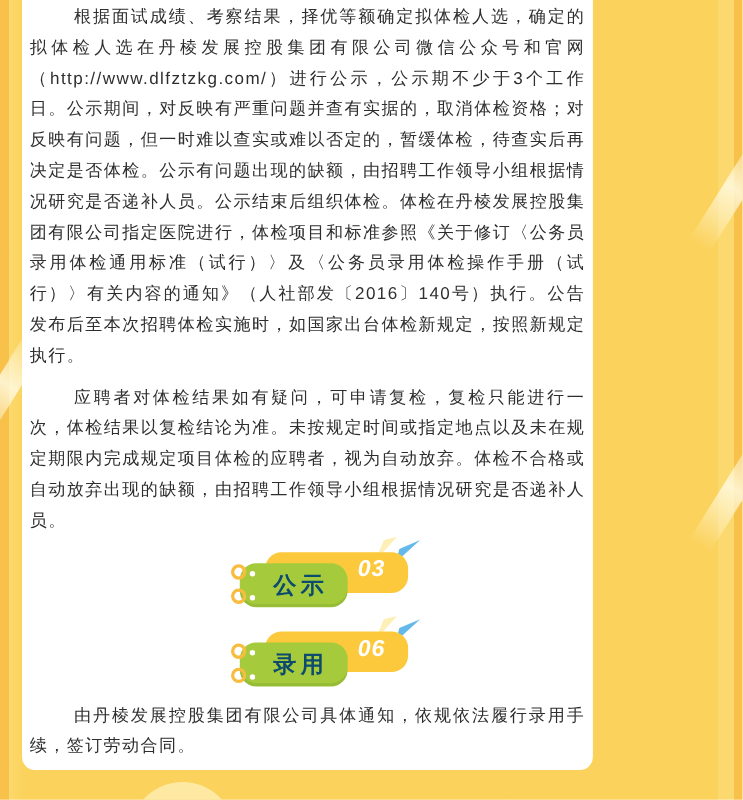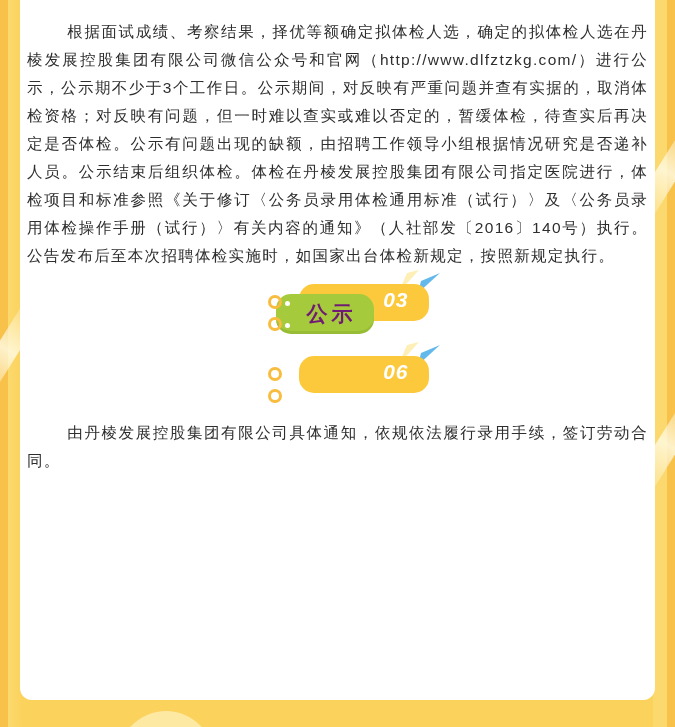--- a/index.html
+++ b/index.html
@@ -22,23 +22,23 @@
   #streak-left  { left: -4px;  top: 290px; }
   #streak-r1    { right: -4px; top: 112px; }
   #streak-r2    { right: -4px; top: 385px; }
   .pale-circle {
     position: absolute; left: 118px; top: 711px;
     width: 96px; height: 96px; border-radius: 50%;
     background: #FDE9A2; z-index: 1;
   }
   .card {
     position: absolute; left: 20px; top: 0;
-    width: 635px; height: 700px; box-sizing: border-box;
+    width: 519px; height: 700px; box-sizing: border-box;
     background: #FFFFFF; border-radius: 0 0 12px 12px;
-    padding: 18px 7px 0 7px; z-index: 2; overflow: hidden;
+    padding: 2px 7px 0 7px; z-index: 2; overflow: hidden;
   }
   p.body-text {
     margin: 0; color: #2E2E2E;
     font-size: 15.5px; line-height: 28px; letter-spacing: 1.3px;
     text-align: justify; text-indent: 2.6em;
   }
   #para-exam-2      { margin-top: 10px; }
   #para-publicity   { margin-top: 6px; }
   #para-employment  { margin-top: 9px; }
 
@@ -53,21 +53,21 @@
     position: absolute; right: 20px; top: 4px; color: #FFFFFF;
     font-style: italic; font-weight: bold; font-size: 21px; letter-spacing: 1px;
   }
   .pill-green {
     position: absolute; left: 28px; top: 22px; width: 98px; height: 40px;
     background: #A5CB3C; border-radius: 15px;
     box-shadow: inset 0 -3px 0 rgba(90,120,20,0.18);
     display: flex; align-items: center; justify-content: center;
     padding-left: 14px; box-sizing: border-box;
   }
-  .pill-title { color: #701a75; font-weight: bold; font-size: 21px; letter-spacing: 4px; }
+  .pill-title { color: #0c4a6e; font-weight: bold; font-size: 21px; letter-spacing: 4px; }
   .ring {
     position: absolute; width: 8px; height: 8px; left: 20px;
     border: 3px solid #F8BC3F; border-radius: 50%; background: transparent; z-index: 3;
   }
   .ring-1 { top: 23px; } .ring-2 { top: 45px; }
   .dot {
     position: absolute; width: 5px; height: 5px; left: 37px;
     background: #FFFFFF; border-radius: 50%; z-index: 3;
   }
   .dot-1 { top: 29px; } .dot-2 { top: 51px; }
@@ -78,20 +78,21 @@
 
 <div class="streak" id="streak-left"></div>
 <div class="streak" id="streak-r1"></div>
 <div class="streak" id="streak-r2"></div>
 <div class="pale-circle"></div>
 
 <div class="card">
 
   <p class="body-text" id="para-exam-1">根据面试成绩、考察结果，择优等额确定拟体检人选，确定的拟体检人选在丹棱发展控股集团有限公司微信公众号和官网（http://www.dlfztzkg.com/）进行公示，公示期不少于3个工作日。公示期间，对反映有严重问题并查有实据的，取消体检资格；对反映有问题，但一时难以查实或难以否定的，暂缓体检，待查实后再决定是否体检。公示有问题出现的缺额，由招聘工作领导小组根据情况研究是否递补人员。公示结束后组织体检。体检在丹棱发展控股集团有限公司指定医院进行，体检项目和标准参照《关于修订〈公务员录用体检通用标准（试行）〉及〈公务员录用体检操作手册（试行）〉有关内容的通知》（人社部发〔2016〕140号）执行。公告发布后至本次招聘体检实施时，如国家出台体检新规定，按照新规定执行。</p>
 
+  <p class="body-text" id="para-exam-2">应聘者对体检结果如有疑问，可申请复检，复检只能进行一次，体检结果以复检结论为准。未按规定时间或指定地点以及未在规定期限内完成规定项目体检的应聘者，视为自动放弃。体检不合格或自动放弃出现的缺额，由招聘工作领导小组根据情况研究是否递补人员。</p>
 
   <div class="badge">
     <svg class="badge-deco" width="46" height="26" viewBox="0 0 46 26">
       <polygon points="13,3 25,0 5,22" fill="#FDEFB5"></polygon>
       <polygon points="27,11 46,3 24,23" fill="#64B9EC"></polygon>
     </svg>
     <div class="pill-yellow">
       <span class="pill-num">03</span>
     </div>
     <div class="pill-green">
@@ -105,20 +106,23 @@
 
 
   <div class="badge badge-2">
     <svg class="badge-deco" width="46" height="26" viewBox="0 0 46 26">
       <polygon points="13,3 25,0 5,22" fill="#FDEFB5"></polygon>
       <polygon points="27,11 46,3 24,23" fill="#64B9EC"></polygon>
     </svg>
     <div class="pill-yellow">
       <span class="pill-num">06</span>
     </div>
+    <div class="pill-green">
+      <span class="pill-title">录用</span>
+    </div>
     <span class="ring ring-1"></span>
     <span class="ring ring-2"></span>
     <span class="dot dot-1"></span>
     <span class="dot dot-2"></span>
   </div>
 
   <p class="body-text" id="para-employment">由丹棱发展控股集团有限公司具体通知，依规依法履行录用手续，签订劳动合同。</p>
 
 </div>
 

